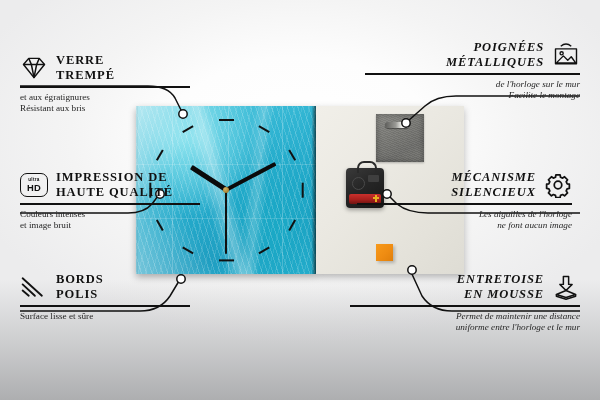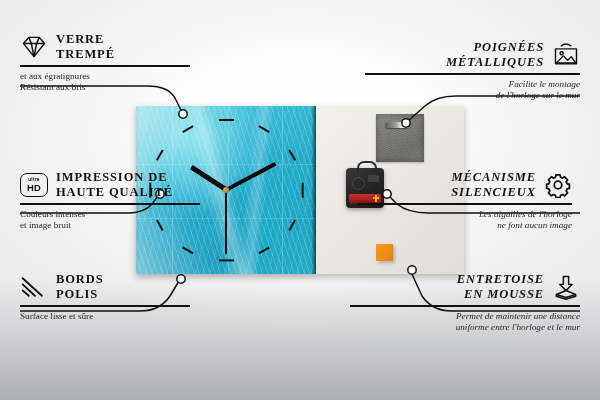--- a/index.html
+++ b/index.html
@@ -196,21 +196,21 @@
     <g fill="#ffffff" stroke="#111111" stroke-width="1.5">
       <circle cx="183" cy="114" r="4.2"></circle>
       <circle cx="160" cy="194" r="4.2"></circle>
       <circle cx="181" cy="279" r="4.2"></circle>
       <circle cx="406" cy="123" r="4.2"></circle>
       <circle cx="387" cy="194" r="4.2"></circle>
       <circle cx="412" cy="270" r="4.2"></circle>
     </g>
   </svg>
 
-  <div class="callout co-left" style="left:20px;top:32px;width:170px">
+  <div class="callout co-left" style="left:20px;top:53px;width:170px">
     <div class="head">
       <svg class="ic" viewBox="0 0 32 28">
         <g fill="none" stroke="#111" stroke-width="1.7" stroke-linejoin="round">
           <path d="M4,10 L10,3 L22,3 L28,10 L16,25 Z"></path>
           <path d="M4,10 H28"></path>
             <path d="M10,3 L13,10 L16,25"></path>
             <path d="M22,3 L19,10 L16,25"></path>
         </g>
       </svg>
       <div class="ttl-wrap">
@@ -266,22 +266,22 @@
       <svg class="ic" viewBox="0 0 32 28">
         <g fill="none" stroke="#111" stroke-width="1.6" stroke-linejoin="round">
           <path d="M10,4 Q16,-1 22,4"></path>
           <rect x="4" y="7" width="24" height="17"></rect>
           <circle cx="11" cy="12" r="1.8"></circle>
           <path d="M5,23 L13,15 L18,20 L22,16 L27,23 Z"></path>
         </g>
       </svg>
     </div>
     <div class="rule"></div>
+    <div class="desc">de l'horloge sur le mur</div>
     <div class="desc">Facilite le montage</div>
-    <div class="desc">de l'horloge sur le mur</div>
   </div>
 
   <div class="callout co-right" style="right:28px;top:170px;width:215px">
     <div class="head">
       <div class="ttl-wrap">
         <div class="title">MÉCANISME</div>
         <div class="title">SILENCIEUX</div>
       </div>
       <svg class="ic" viewBox="0 0 32 28">
         <g fill="none" stroke="#111" stroke-width="2" stroke-linejoin="round">

